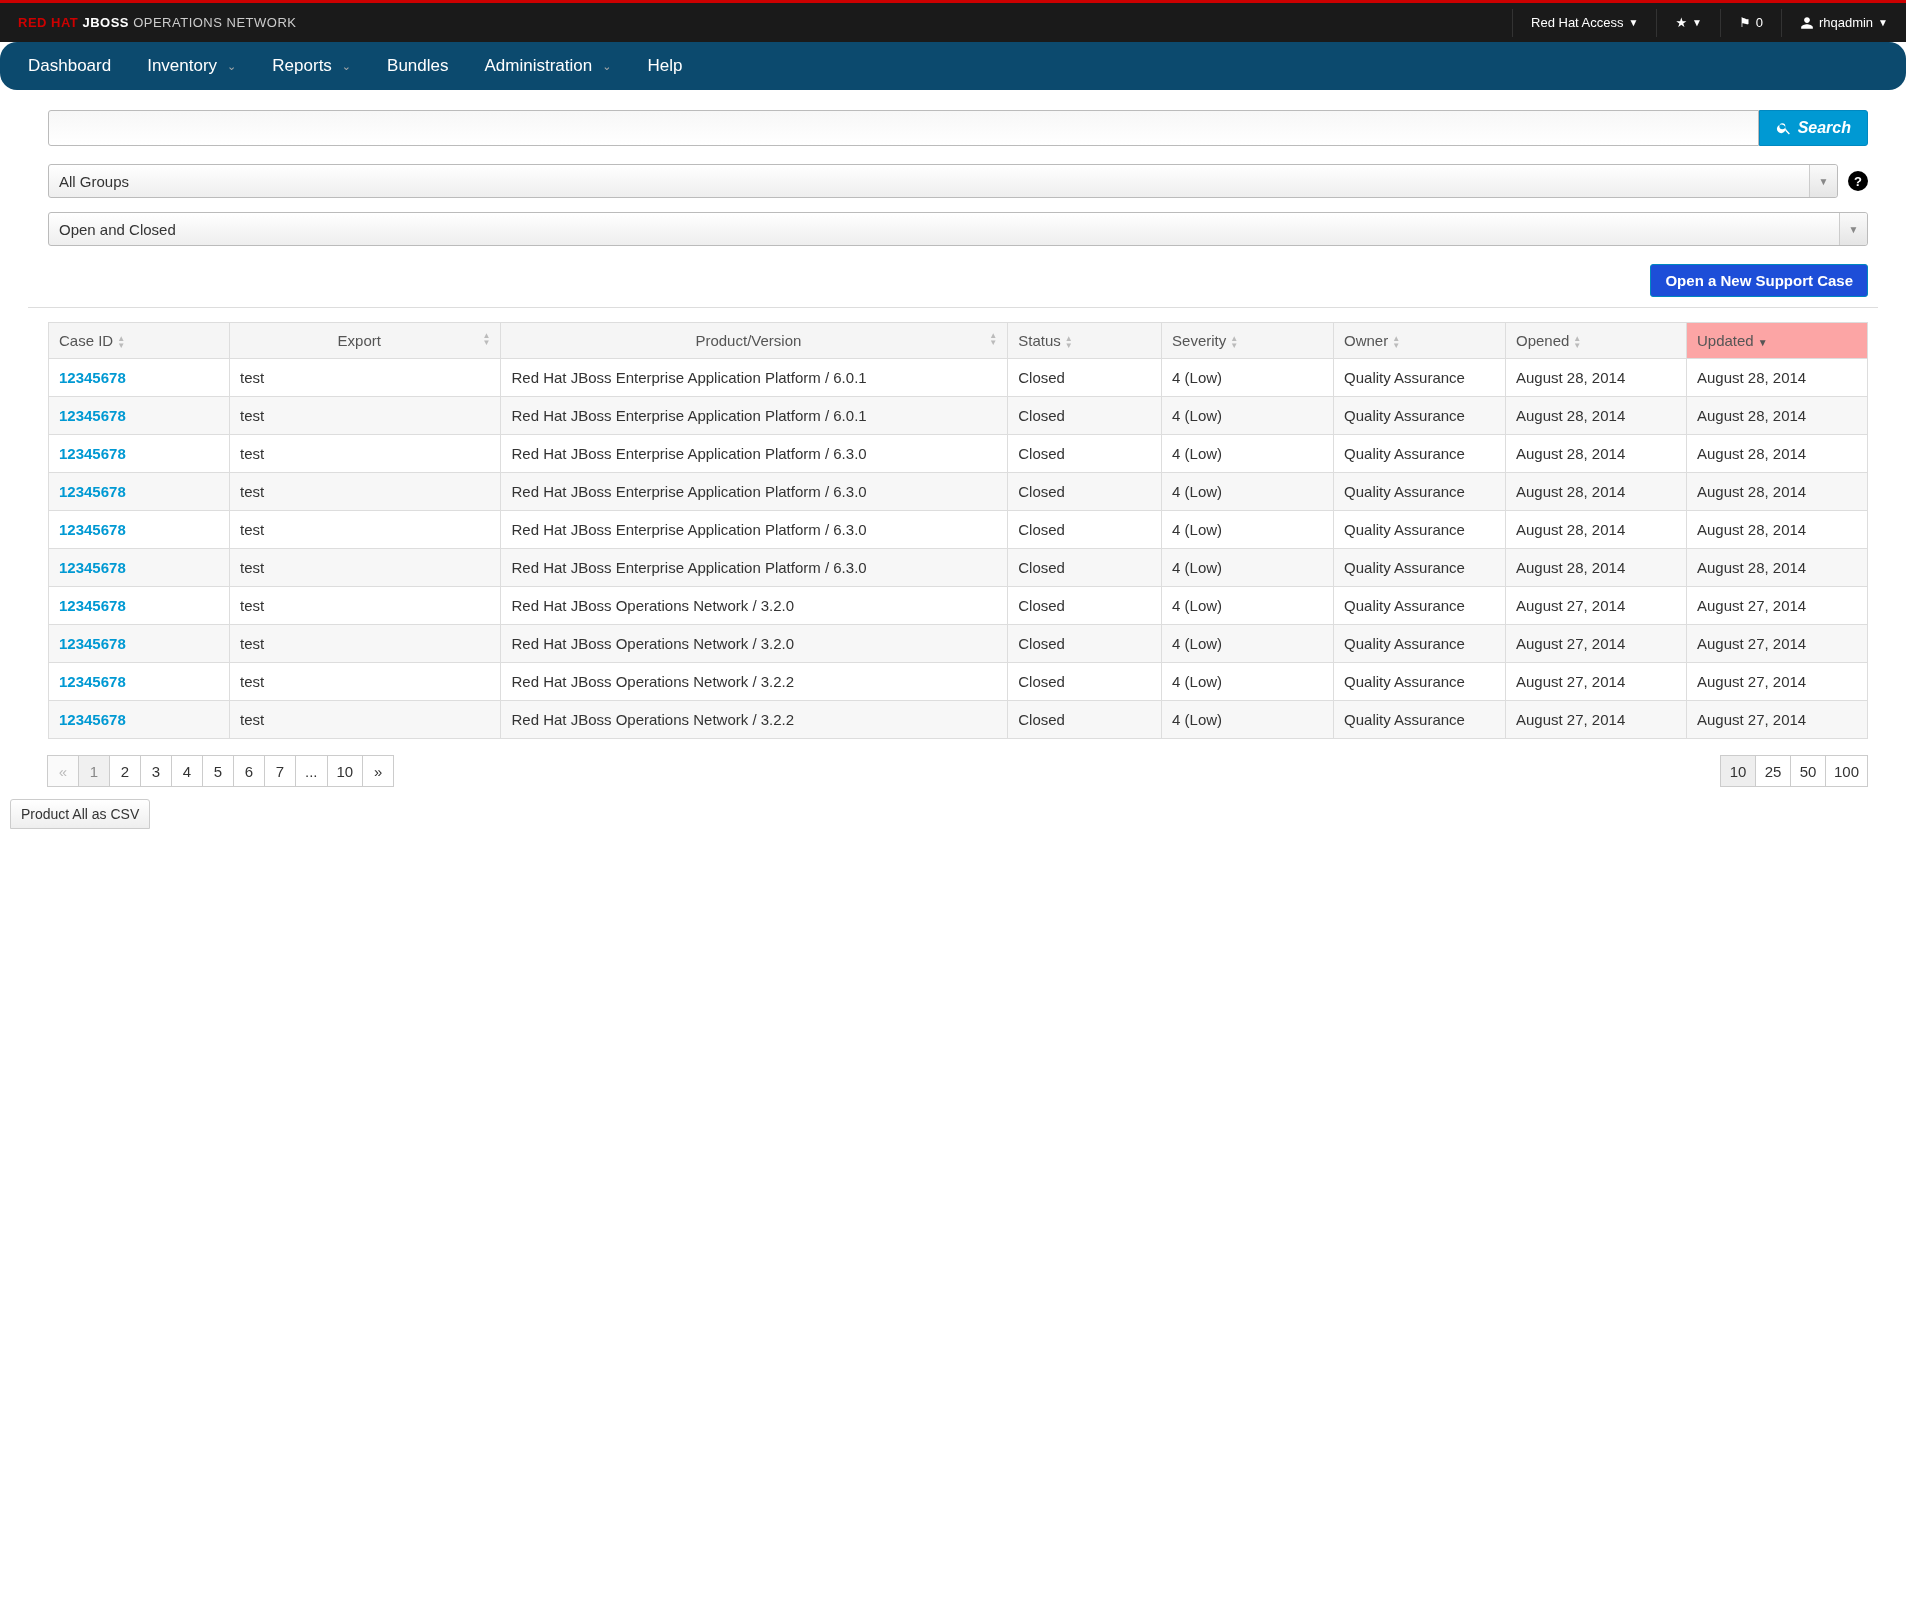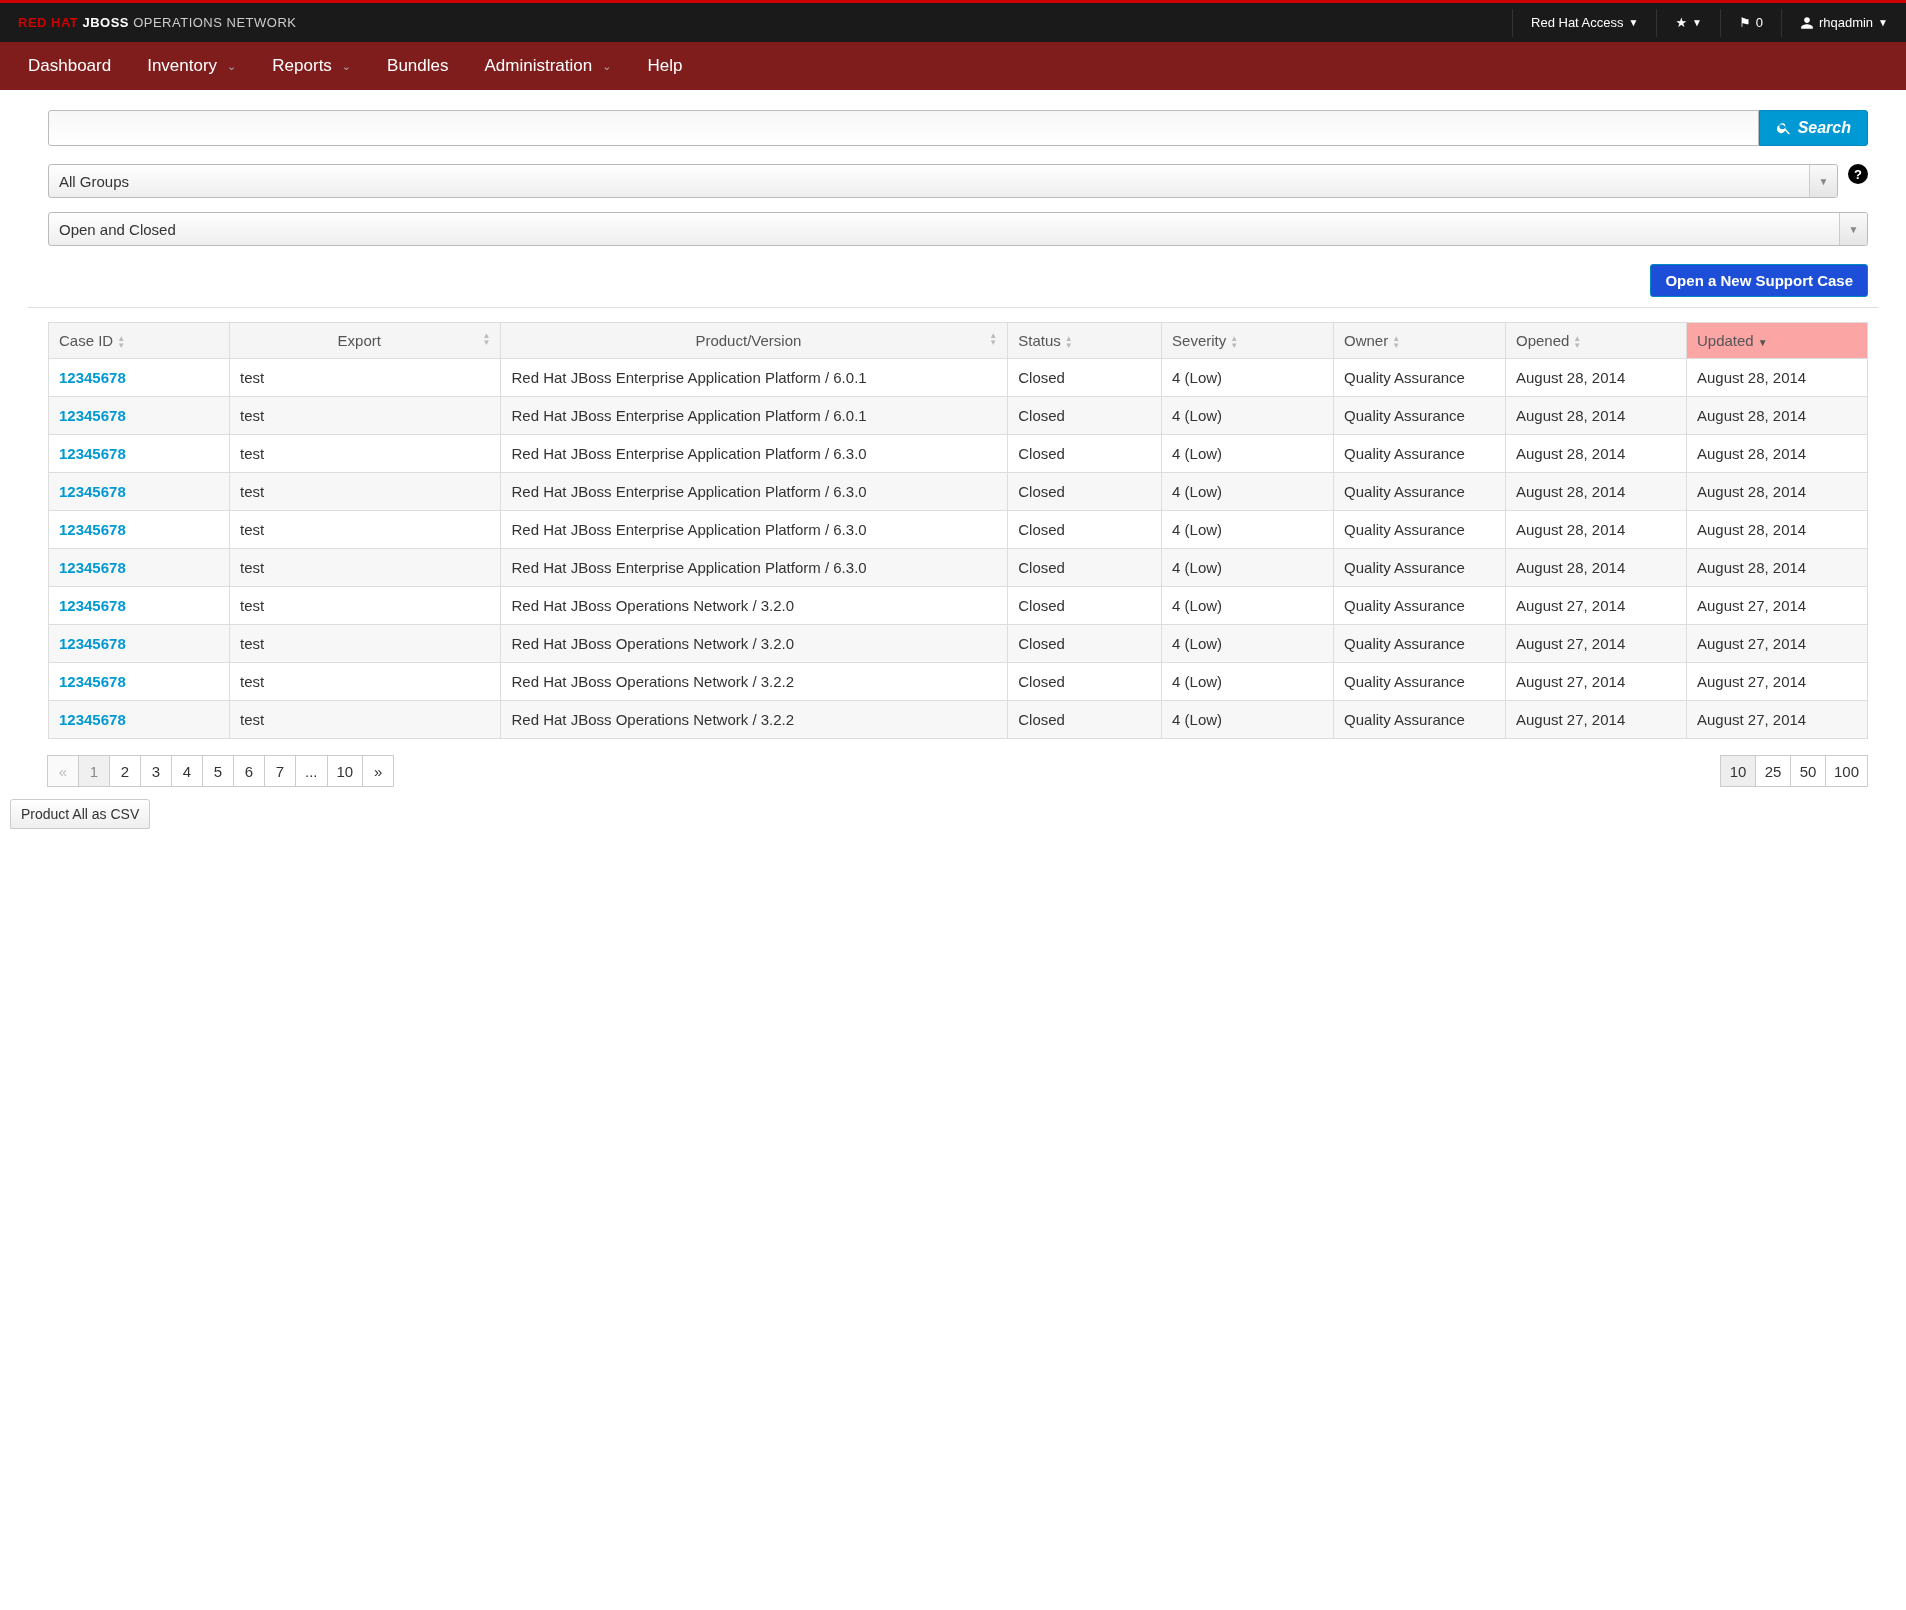--- a/index.html
+++ b/index.html
@@ -9,31 +9,31 @@
   
   .topbar { background: #1a1a1a; height: 39px; display: flex; align-items: center; color: #fff; font-size: 13px; }
   .brand { padding: 0 18px; letter-spacing: 0.5px; }
   .brand .b1 { color: #cc0000; font-weight: bold; }
   .brand .b2 { color: #fff; font-weight: bold; }
   .brand .b3 { color: #ccc; font-weight: 300; }
   .topbar-spacer { flex: 1; }
   .topbar-item { padding: 0 18px; height: 28px; display: flex; align-items: center; border-left: 1px solid #333; cursor: pointer; gap: 5px; }
   .topbar-item .caret { font-size: 10px; }
   
-  .navbar { background: #7f1d1d; height: 48px; display: flex; align-items: center; padding: 0 10px; color: #fff; font-size: 17px; }
+  .navbar { background: #0c4a6e; height: 48px; display: flex; align-items: center; padding: 0 10px; color: #fff; font-size: 17px; border-radius: 17px; }
   .nav-item { padding: 0 18px; height: 48px; display: flex; align-items: center; gap: 10px; cursor: pointer; }
   .nav-item .caret { font-size: 11px; color: #aaa; }
   
   .content { padding: 20px 38px 0 48px; position: relative; }
   
   .search-row { display: flex; margin-bottom: 18px; }
   .search-input { flex: 1; height: 36px; border: 1px solid #bbb; border-radius: 3px 0 0 3px; padding: 0 10px; font-size: 15px; background: linear-gradient(#f7f7f7,#fff); }
   .search-btn { background: #0099d3; color: #fff; border: 1px solid #0088c0; height: 36px; padding: 0 16px; font-size: 16px; font-weight: bold; border-radius: 0 3px 3px 0; cursor: pointer; display:flex; align-items:center; gap:6px;font-style:italic;}
   
-  .filter-row { display: flex; align-items: flex-start; margin-bottom: 14px; gap: 10px;}
+  .filter-row { display: flex; align-items: center; margin-bottom: 14px; gap: 10px;}
   .dropdown { flex: 1; height: 34px; border: 1px solid #bbb; border-radius: 3px; background: linear-gradient(#fff,#eee); display: flex; align-items: center; padding: 0 10px; font-size: 15px; cursor: pointer; position: relative; }
   .dropdown-caret-box { position: absolute; right: 0; top: 0; bottom: 0; width: 28px; border-left: 1px solid #ccc; display:flex; align-items:center; justify-content:center; color:#888; font-size:10px; background: linear-gradient(#fafafa,#e5e5e5); border-radius: 0 3px 3px 0;}
   .help-circle { width: 20px; height: 20px; background: #000; color: #fff; border-radius: 50%; display:flex; align-items:center; justify-content:center; font-size:13px; font-weight:bold; cursor:pointer; flex-shrink:0;}
   
   .action-row { display:flex; justify-content:flex-end; margin: 18px 0 10px 0; }
   .primary-btn { background: #1d4ed8; color: #fff; border: 1px solid #0088c0; padding: 7px 14px; font-size: 15px; font-weight: bold; border-radius: 3px; cursor: pointer; }
   
   .divider { border: none; border-top: 1px solid #ddd; margin: 6px -10px 14px -20px; }
   
   table.cases { width: 100%; border-collapse: collapse; font-size: 15px; }

